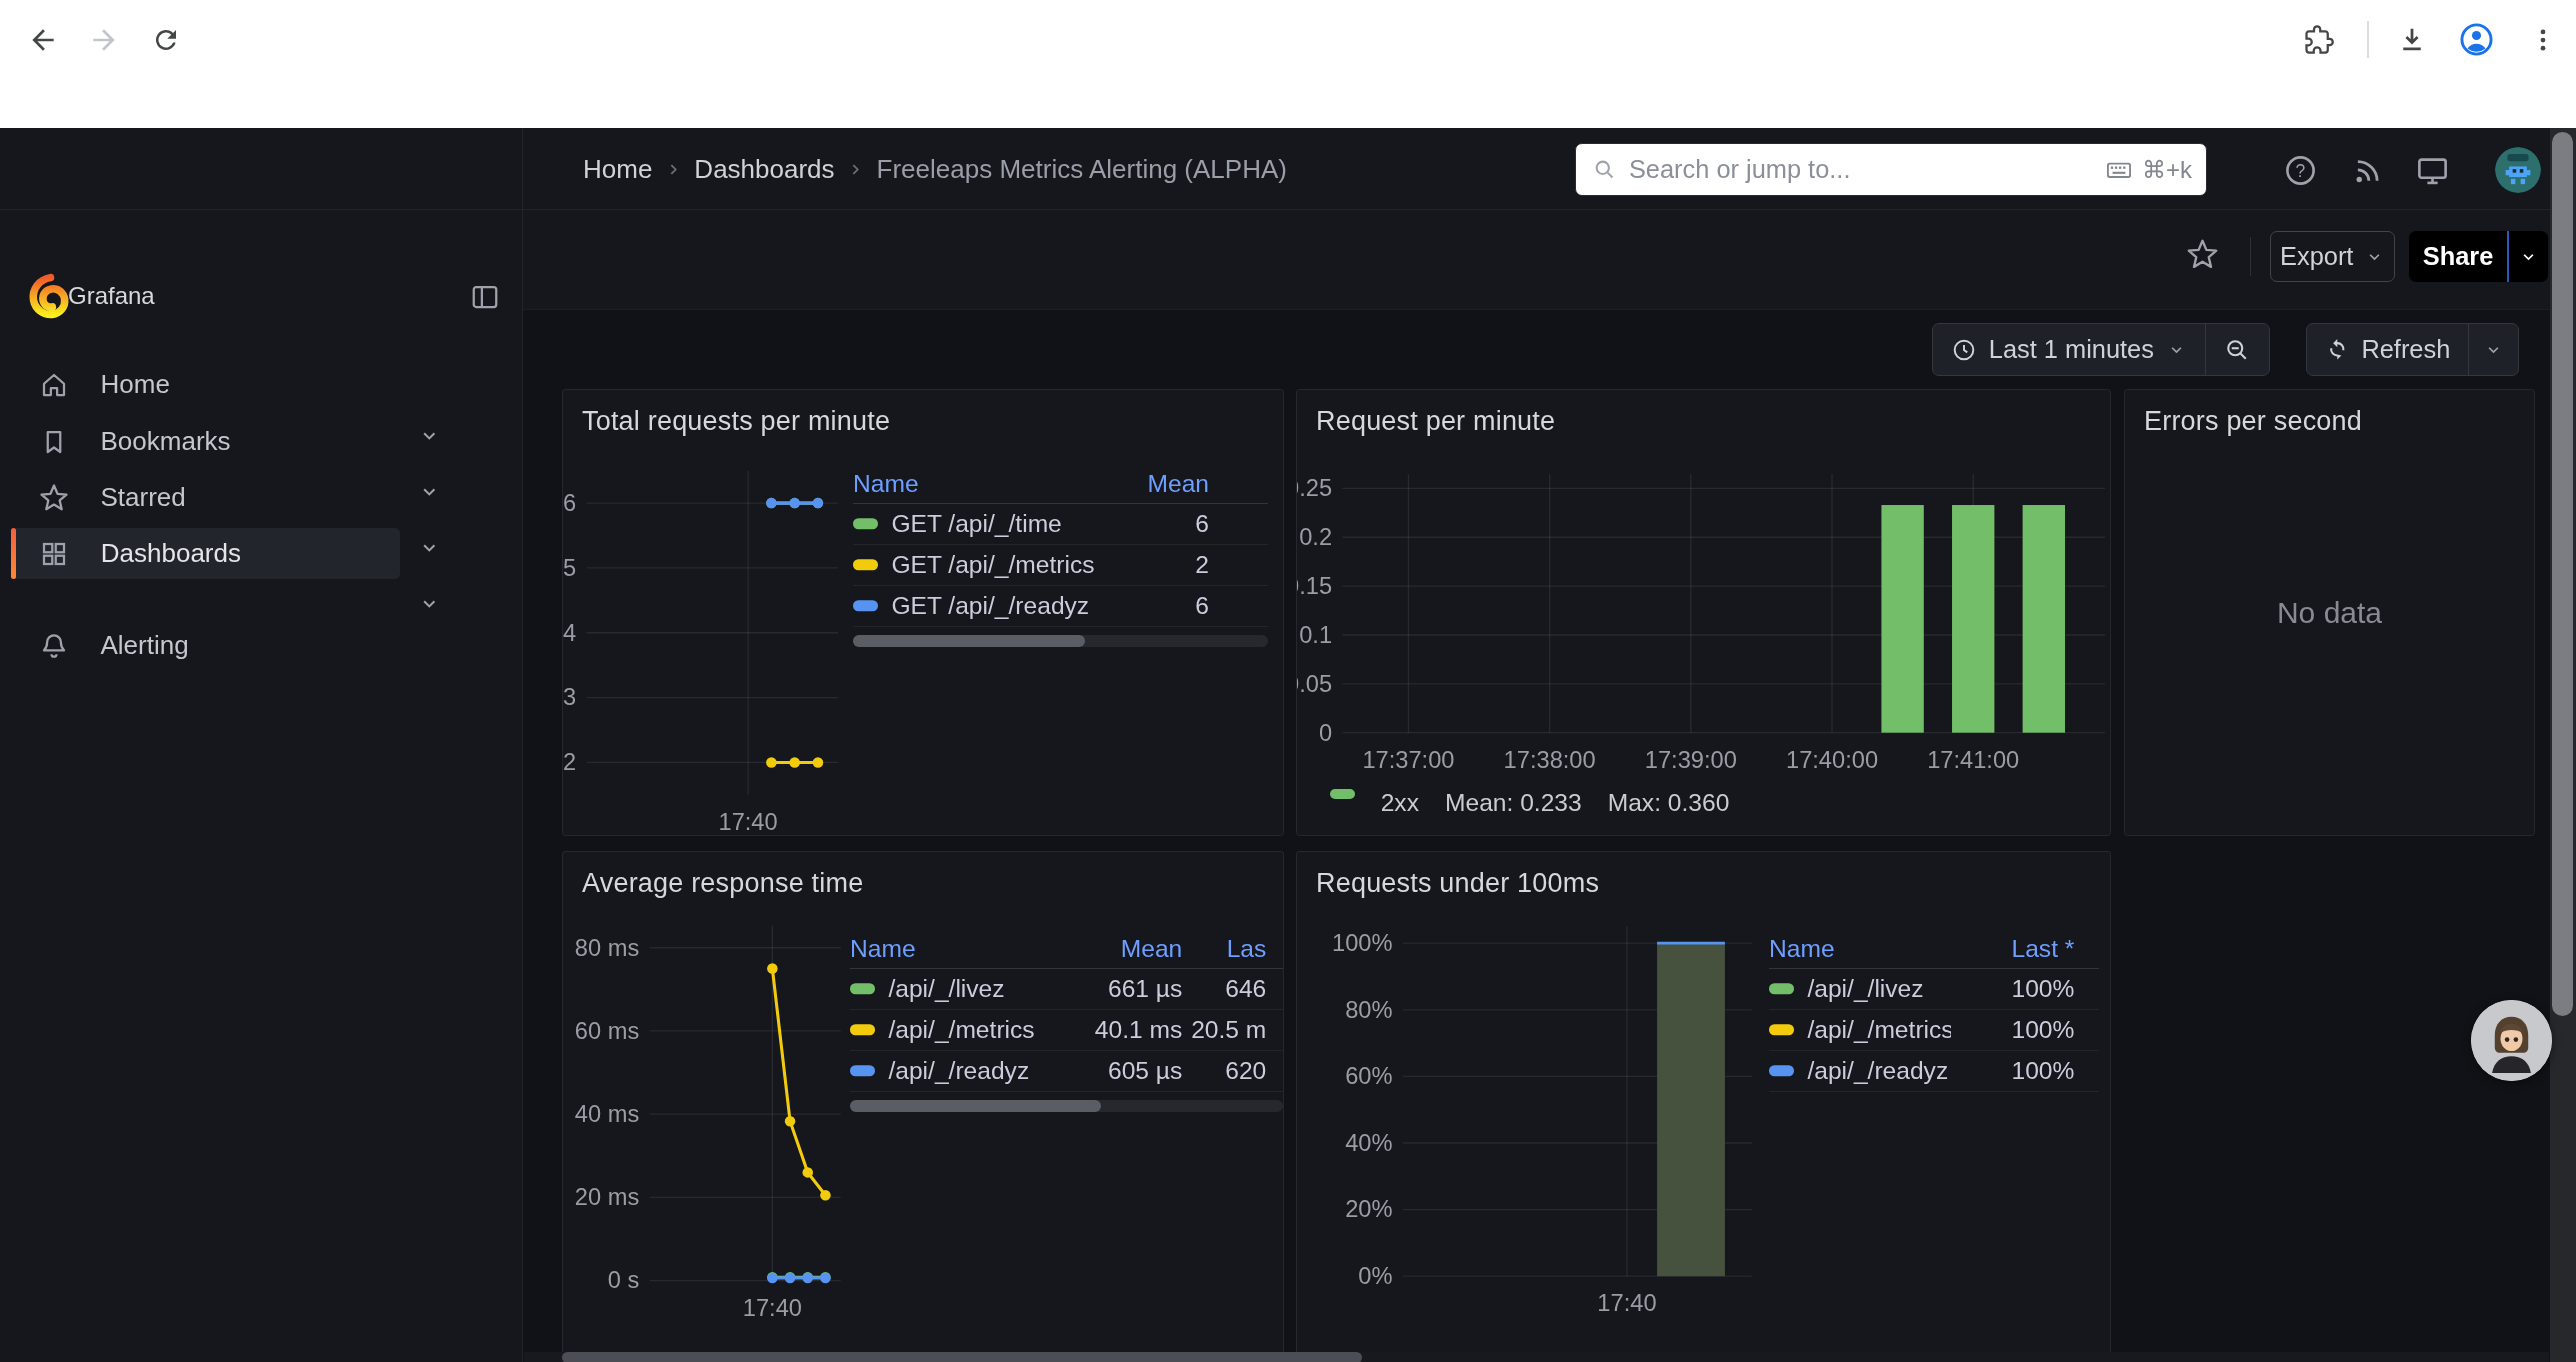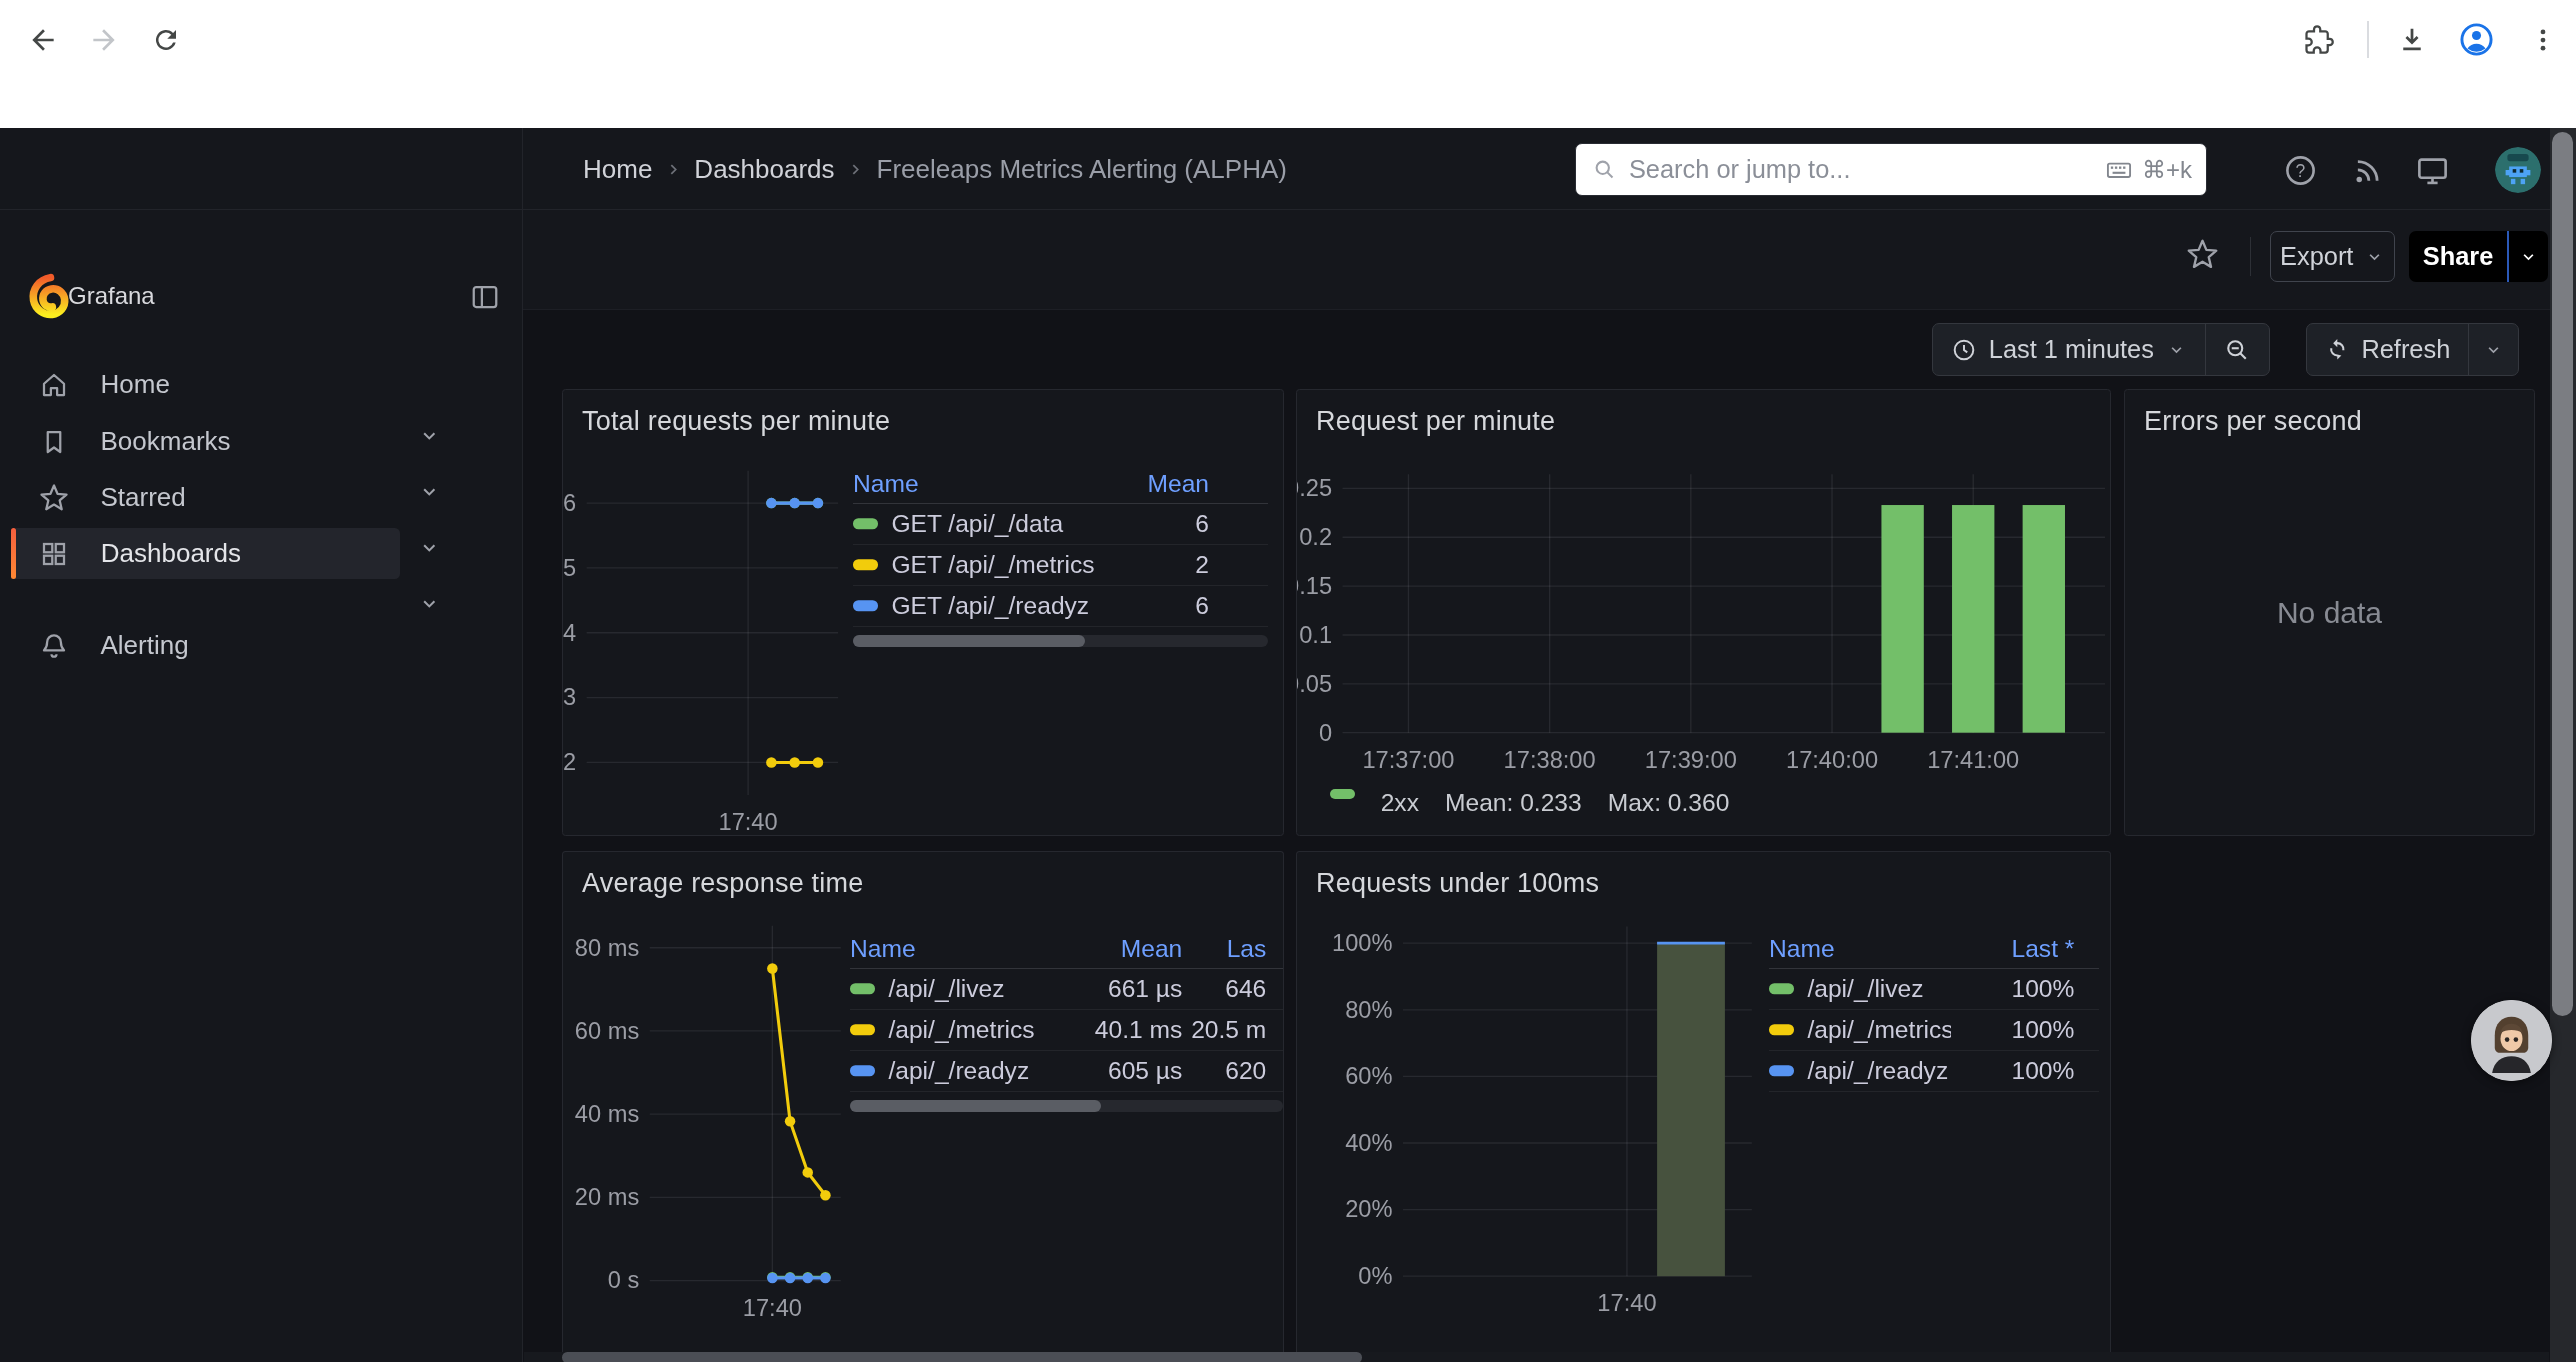--- a/index.html
+++ b/index.html
@@ -404,21 +404,21 @@
       <circle cx="237.820987654321" cy="129" r="6" fill="#5794f2"></circle>
       <circle cx="264.39506172839504" cy="129" r="6" fill="#5794f2"></circle>
       <circle cx="290.9691358024691" cy="129" r="6" fill="#5794f2"></circle>
     </svg>
   <div class="legend" style="left:290px;top:74px;width:415px;--cols:1fr 101px 59px">
       <div class="lg-row lg-head">
         <div class="lg-cell">Name</div>
         <div class="lg-cell num">Mean</div>
       </div>
       <div class="lg-row">
-        <div class="lg-cell"><span class="pill" style="background: rgb(115, 191, 105);"></span><span>GET /api/_/data</span></div>
+        <div class="lg-cell"><span class="pill" style="background: rgb(115, 191, 105);"></span><span>GET /api/_/time</span></div>
         <div class="lg-cell num">6</div>
       </div>
       <div class="lg-row">
         <div class="lg-cell"><span class="pill" style="background: rgb(242, 204, 12);"></span><span>GET /api/_/metrics</span></div>
         <div class="lg-cell num">2</div>
       </div>
       <div class="lg-row">
         <div class="lg-cell"><span class="pill" style="background: rgb(87, 148, 242);"></span><span>GET /api/_/readyz</span></div>
         <div class="lg-cell num">6</div>
       </div>

